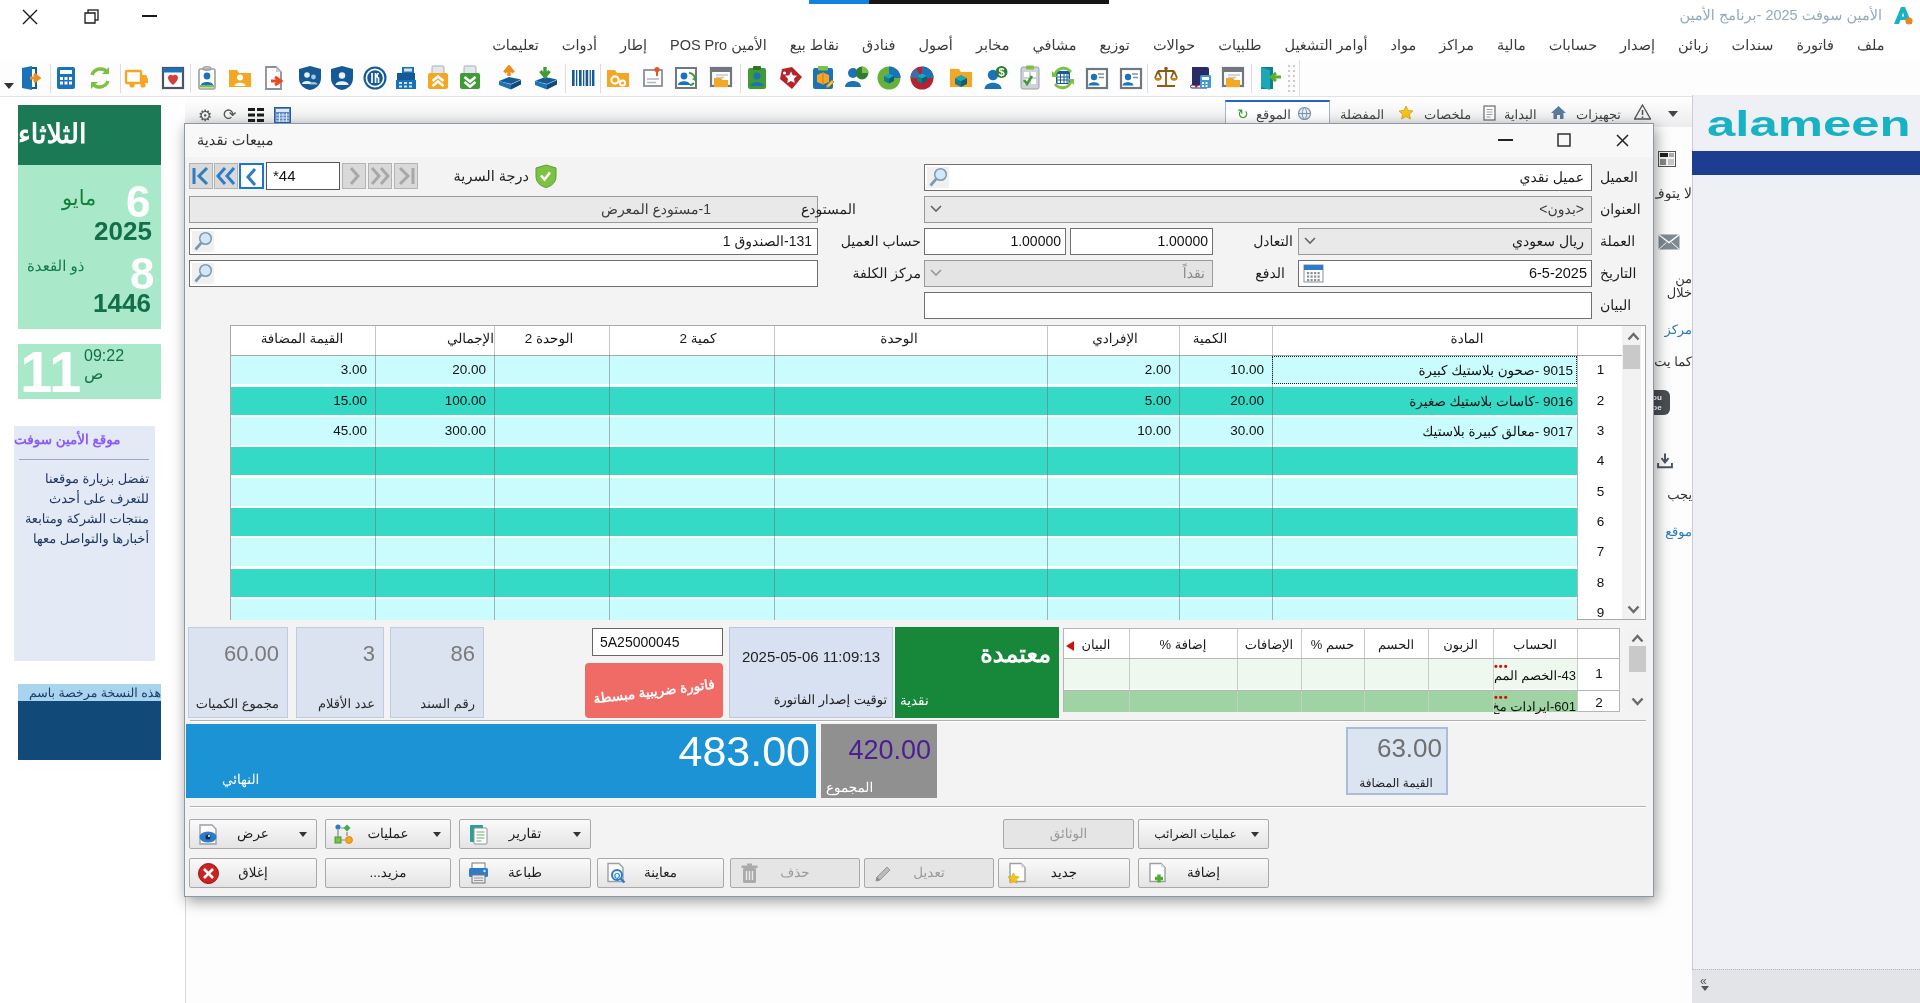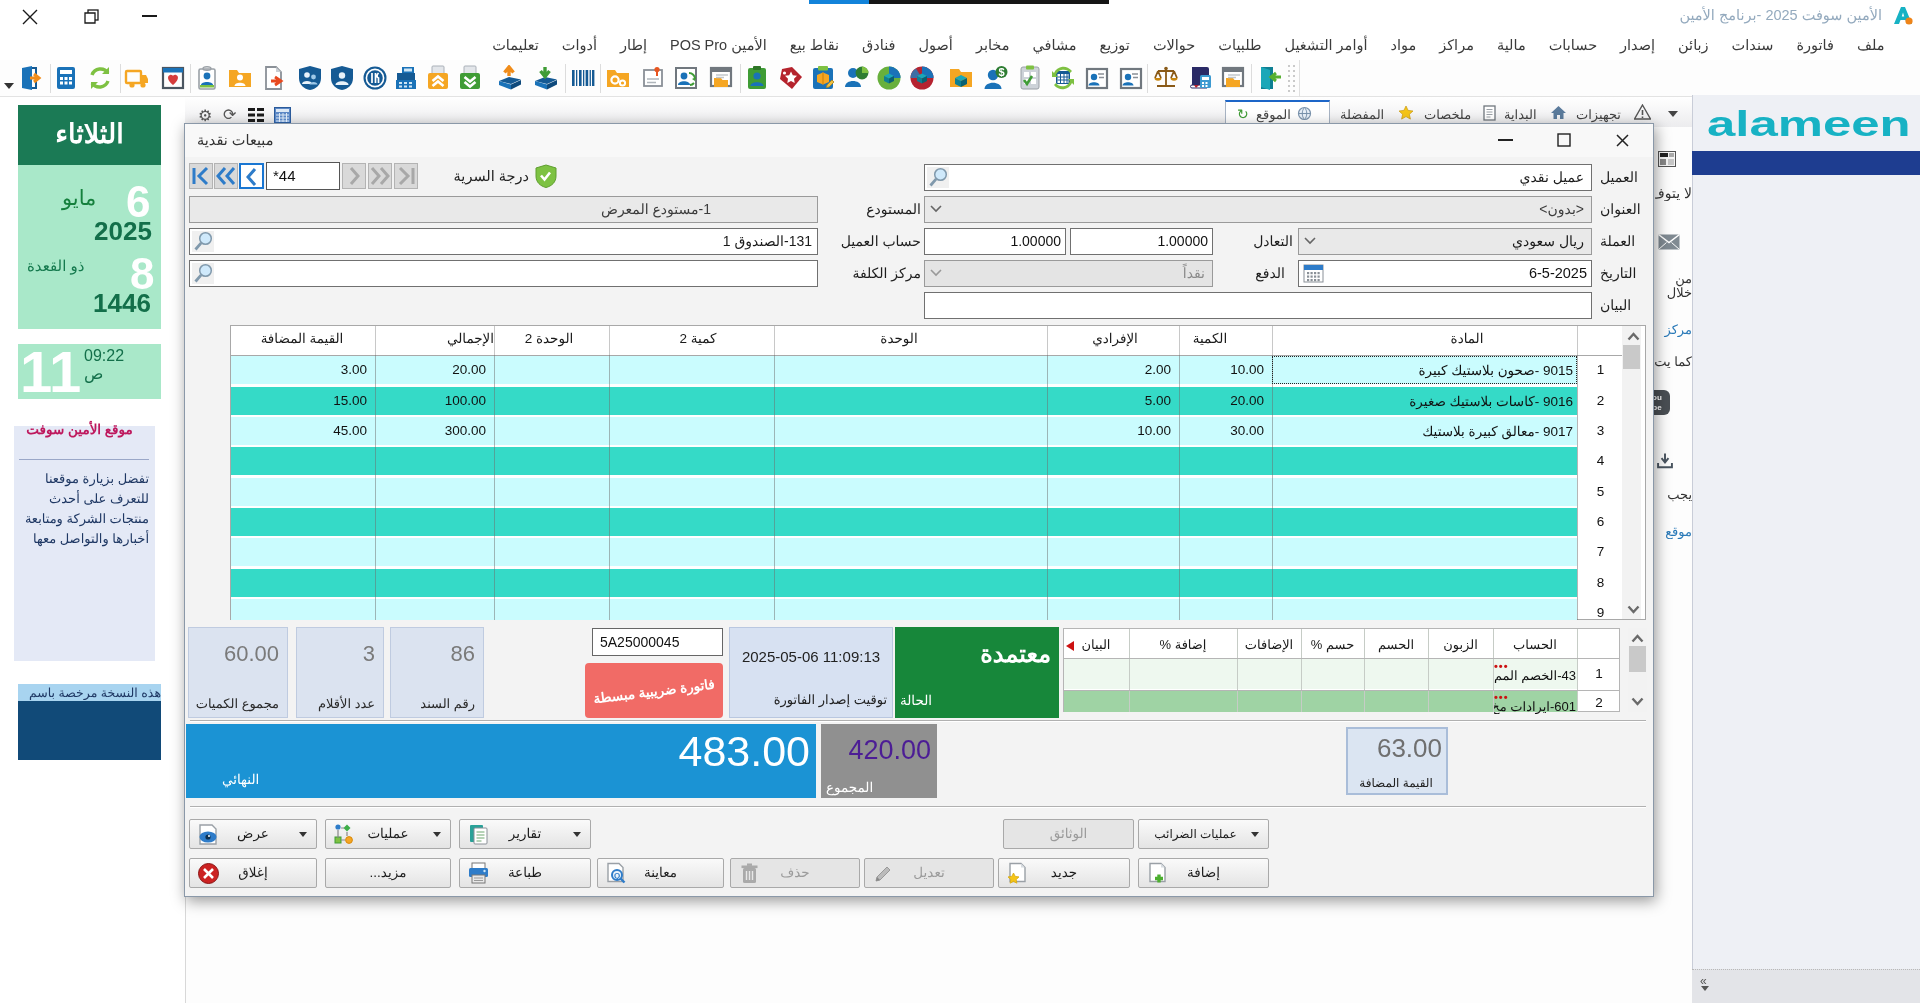--- a/index.html
+++ b/index.html
@@ -440,35 +440,35 @@
 <div class="abs rtl nw" style="left:1650px;top:524px;width:42px;font-size:13px;color:#2a7ab8;overflow:hidden">موقع</div>
 
 <div class="abs" style="left:1692px;top:95px;width:228px;height:908px;background:#eef0f5;border-left:1px solid #c9cdd8"></div>
 <div class="abs" style="left:1707px;top:104px;width:210px;height:40px;color:#17b2c4;font-size:45px;font-weight:bold;letter-spacing:0px;transform:scale(1.13,.78);transform-origin:top left">alameen</div>
 <div class="abs" style="left:1692px;top:151px;width:228px;height:24px;background:#1e3d90"></div>
 <div class="abs" style="left:1692px;top:969px;width:228px;height:34px;background:#e3e4e8;border-top:1px dotted #b8b8b8"></div>
 <div class="abs" style="left:1700px;top:974px;color:#555;font-size:12px">«</div>
 <div class="abs" style="left:1701px;top:986px;width:0;height:0;border-left:4px solid transparent;border-right:4px solid transparent;border-top:5px solid #555"></div>
 
 <div class="abs" style="left:18px;top:105px;width:143px;height:60px;background:#1b7a55"></div>
-<div class="abs rtl" style="left:18px;top:118px;width:143px;text-align:center;color:#fff;font-size:27px;font-weight:bold">الثلاثاء</div>
+<div class="abs rtl" style="left:18px;top:118px;width:143px;text-align:left;color:#fff;font-size:27px;font-weight:bold">الثلاثاء</div>
 <div class="abs" style="left:18px;top:165px;width:143px;height:164px;background:#a9e8c9"></div>
 <div class="abs rtl nw" style="left:62px;top:186px;font-size:21px;color:#15803d">مايو</div>
 <div class="abs nw" style="left:126px;top:177px;font-size:44px;font-weight:bold;color:#fff">6</div>
 <div class="abs nw" style="left:94px;top:216px;font-size:26px;font-weight:bold;color:#136f4a">2025</div>
 <div class="abs rtl nw" style="left:27px;top:257px;font-size:15px;color:#157a4e">ذو القعدة</div>
 <div class="abs nw" style="left:130px;top:249px;font-size:44px;font-weight:bold;color:#fff">8</div>
 <div class="abs nw" style="left:93px;top:288px;font-size:26px;font-weight:bold;color:#136f4a">1446</div>
 <div class="abs" style="left:18px;top:344px;width:143px;height:55px;background:#a9e8c9"></div>
 <div class="abs nw" style="left:20px;top:338px;font-size:58px;font-weight:bold;color:#fff">11</div>
 <div class="abs nw" style="left:84px;top:347px;font-size:16px;color:#136f4a">09:22</div>
 <div class="abs rtl nw" style="left:84px;top:364px;font-size:16px;color:#136f4a">ص</div>
 
 <div class="abs" style="left:14px;top:426px;width:141px;height:235px;background:#e4e9f6"></div>
-<div class="abs rtl" style="left:14px;top:421px;width:136px;font-size:13.5px;font-weight:bold;color:#be185d;text-align:center;padding-right:5px">موقع الأمين سوفت</div>
+<div class="abs rtl" style="left:14px;top:431px;width:136px;font-size:13.5px;font-weight:bold;color:#8b5cf6;text-align:left;padding-right:5px">موقع الأمين سوفت</div>
 <div class="abs" style="left:19px;top:459px;width:130px;height:1px;background:#9aa7c8"></div>
 <div class="abs rtl" style="left:16px;top:469px;width:136px;font-size:13px;color:#1f3864;text-align:right;line-height:20px;padding-right:3px">تفضل بزيارة موقعنا للتعرف على أحدث منتجات الشركة ومتابعة أخبارها والتواصل معها</div>
 
 <div class="abs" style="left:18px;top:684px;width:143px;height:17px;background:#a8d4f0"></div>
 <div class="abs rtl nw" style="left:18px;top:685px;width:143px;font-size:12.5px;color:#1f3864;text-align:right">هذه النسخة مرخصة باسم</div>
 <div class="abs" style="left:18px;top:701px;width:143px;height:59px;background:#114a78"></div>
 
 <div class="abs" style="left:184px;top:123px;width:1470px;height:774px;background:#f3f3f3;border:1px solid #8a98a8;box-shadow:2px 4px 14px rgba(0,0,0,.4)"></div>
 <div class="abs" style="left:185px;top:124px;width:1468px;height:33px;background:#f8f8f8"></div>
 <div class="abs rtl nw" style="left:197px;top:132px;font-size:14.5px;color:#333">مبيعات نقدية</div>
@@ -513,21 +513,21 @@
 <div class="ftxt" style="left:1300px;top:169px;width:284px;text-align:right">عميل نقدي</div>
 <div class="flbl" style="left:1600px;top:169px">العميل</div>
 <div class="fldg" style="left:924px;top:196px;width:668px"></div>
 <svg class="abs" style="left:930px;top:204px" width="12" height="10">
     <path d="M1 2 l5 5 5-5" stroke="#666" stroke-width="1.6" fill="none"></path>
   </svg>
 <div class="ftxt" style="left:1300px;top:201px;width:284px;text-align:right;color:#3c3c3c">&lt;بدون&gt;</div>
 <div class="flbl" style="left:1600px;top:201px">العنوان</div>
 <div class="fldg" style="left:189px;top:196px;width:629px"></div>
 <div class="ftxt" style="left:500px;top:201px;width:312px;text-align:center;color:#3c3c3c">1-مستودع المعرض</div>
-<div class="flbl" style="left:801px;top:201px;width:120px;text-align:right">المستودع</div>
+<div class="flbl" style="left:801px;top:201px;width:120px;text-align:left">المستودع</div>
 <div class="fldg" style="left:1298px;top:228px;width:294px"></div>
 <svg class="abs" style="left:1304px;top:236px" width="12" height="10">
     <path d="M1 2 l5 5 5-5" stroke="#666" stroke-width="1.6" fill="none"></path>
   </svg>
 <div class="ftxt" style="left:1400px;top:233px;width:184px;text-align:right">ريال سعودي</div>
 <div class="flbl" style="left:1600px;top:233px">العملة</div>
 <div class="flbl" style="left:1235px;top:233px;width:58px;text-align:right">التعادل</div>
 <div class="fld" style="left:1070px;top:228px;width:143px"></div>
 <div class="abs nw" style="left:1070px;top:233px;width:138px;text-align:right;font-size:14px;color:#111">1.00000</div>
 <div class="fld" style="left:924px;top:228px;width:142px"></div>
@@ -657,21 +657,21 @@
     <div class="statlbl">رقم السند</div>
   </div>
 <div class="abs" style="left:592px;top:628px;width:131px;height:28px;background:#fff;border:1px solid #666;font-size:14px;color:#111;padding:5px 0 0 7px">5A25000045</div>
 <div class="abs" style="left:585px;top:663px;width:138px;height:55px;background:#f16b66;border-radius:4px"></div>
 <div class="abs rtl nw" style="left:585px;top:683px;width:138px;text-align:center;font-size:13.5px;font-weight:bold;color:#fff;transform:rotate(-7deg)">فاتورة ضريبية مبسطة</div>
 <div class="abs" style="left:729px;top:627px;width:164px;height:91px;background:#d7e1f2;border:1px solid #b9c7e0"></div>
 <div class="abs nw" style="left:729px;top:648px;width:164px;text-align:center;font-size:15px;color:#222">2025-05-06 11:09:13</div>
 <div class="abs rtl nw" style="left:729px;top:692px;width:158px;text-align:right;font-size:13px;color:#222">توقيت إصدار الفاتورة</div>
 <div class="abs" style="left:895px;top:627px;width:164px;height:91px;background:#17873a"></div>
 <div class="abs rtl nw" style="left:895px;top:640px;width:156px;text-align:right;font-size:24px;font-weight:bold;color:#fff">معتمدة</div>
-<div class="abs rtl nw" style="left:900px;top:692px;font-size:13.5px;color:#fff">الحالة</div>
+<div class="abs rtl nw" style="left:900px;top:692px;font-size:13.5px;color:#fff">نقدية</div>
 <div class="abs" style="left:1063px;top:628px;width:557px;height:84px;background:#fff;border:1px solid #b5b5b5"></div>
 <div class="abs rtl nw" style="left:1063px;top:637px;width:66px;text-align:center;font-size:13px;color:#1a1a1a">البيان</div>
 <div class="abs rtl nw" style="left:1129px;top:637px;width:108px;text-align:center;font-size:13px;color:#1a1a1a">إضافة %</div>
 <div class="abs rtl nw" style="left:1237px;top:637px;width:64px;text-align:center;font-size:13px;color:#1a1a1a">الإضافات</div>
 <div class="abs rtl nw" style="left:1301px;top:637px;width:63px;text-align:center;font-size:13px;color:#1a1a1a">حسم %</div>
 <div class="abs rtl nw" style="left:1364px;top:637px;width:64px;text-align:center;font-size:13px;color:#1a1a1a">الحسم</div>
 <div class="abs rtl nw" style="left:1428px;top:637px;width:65px;text-align:center;font-size:13px;color:#1a1a1a">الزبون</div>
 <div class="abs rtl nw" style="left:1493px;top:637px;width:84px;text-align:center;font-size:13px;color:#1a1a1a">الحساب</div>
 <div class="abs" style="left:1066px;top:641px;width:0;height:0;border-top:5px solid transparent;border-bottom:5px solid transparent;border-right:8px solid #cc1111"></div>
 <div class="abs" style="left:1064px;top:659px;width:513px;height:30px;background:#eef8ef"></div>

